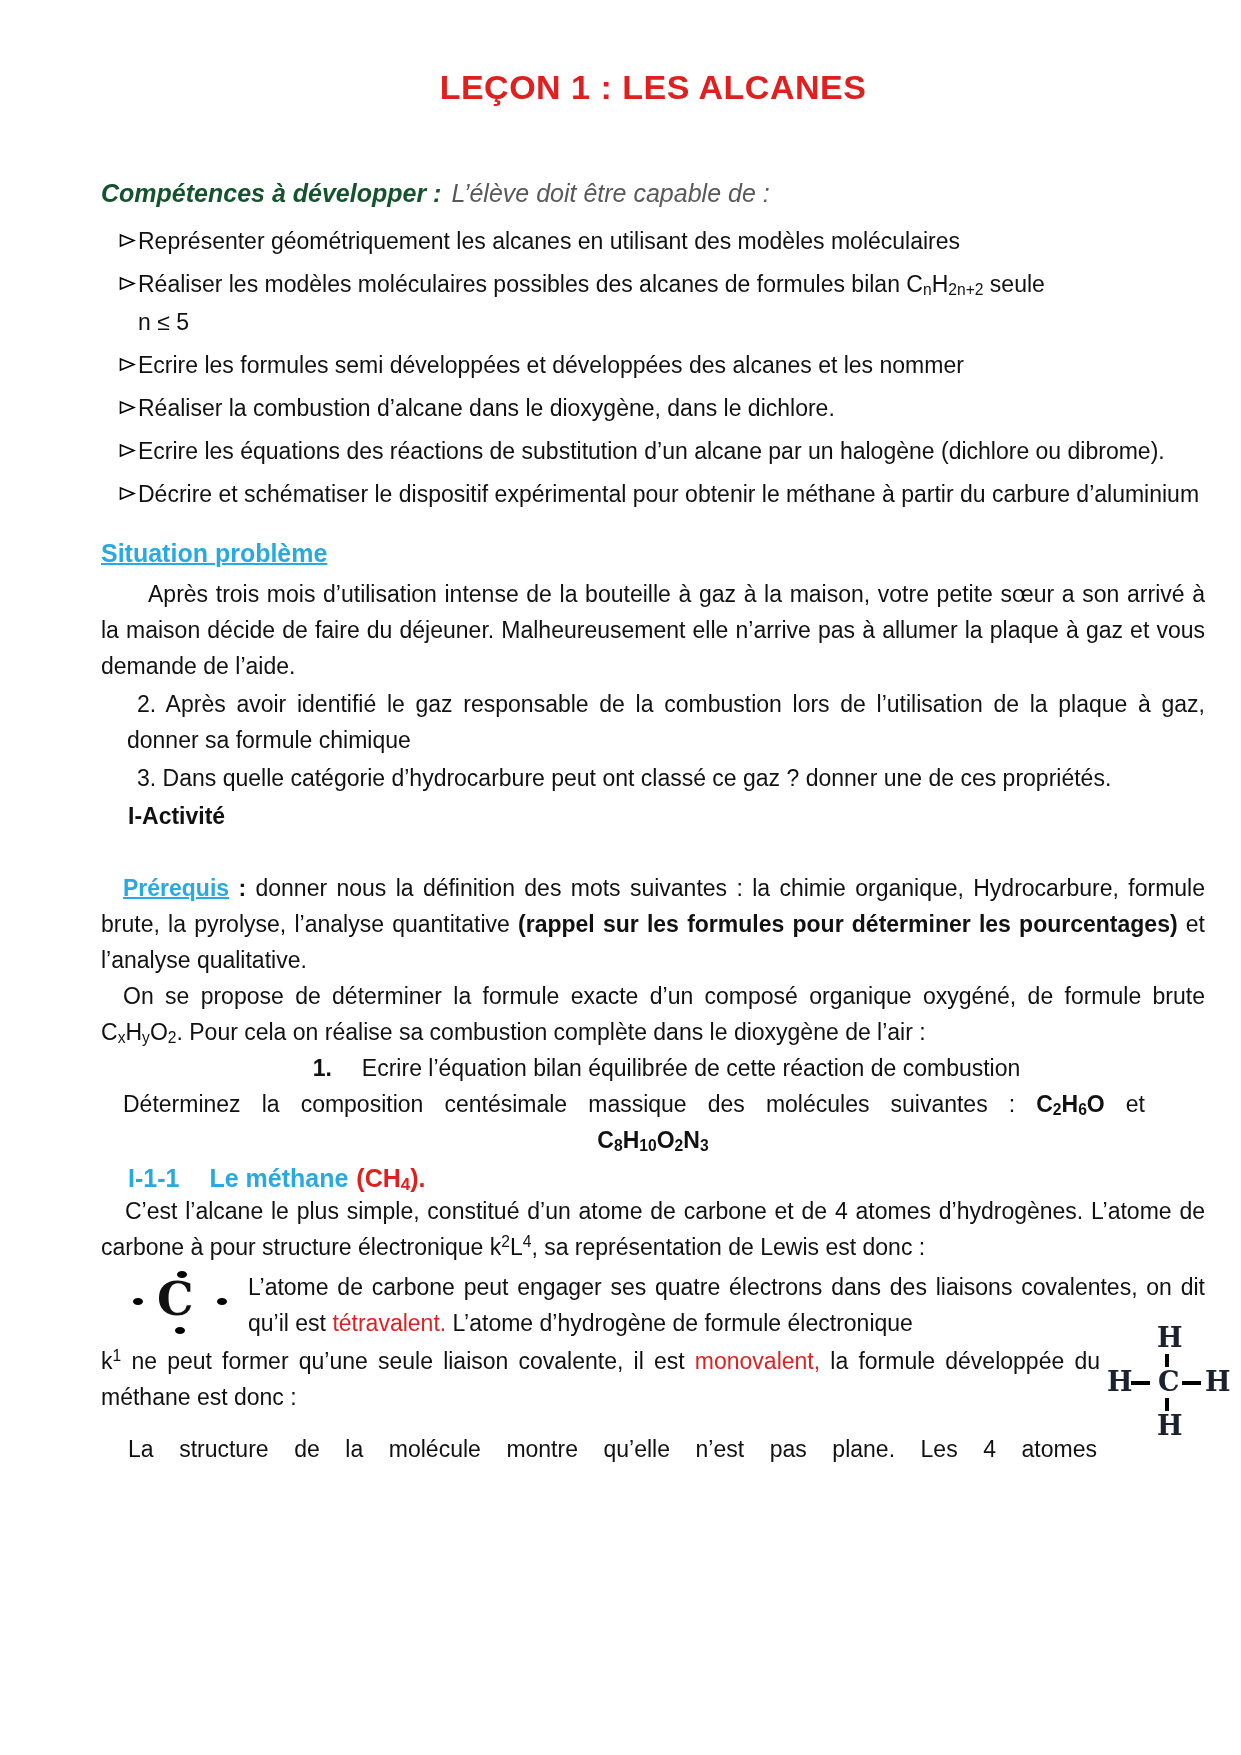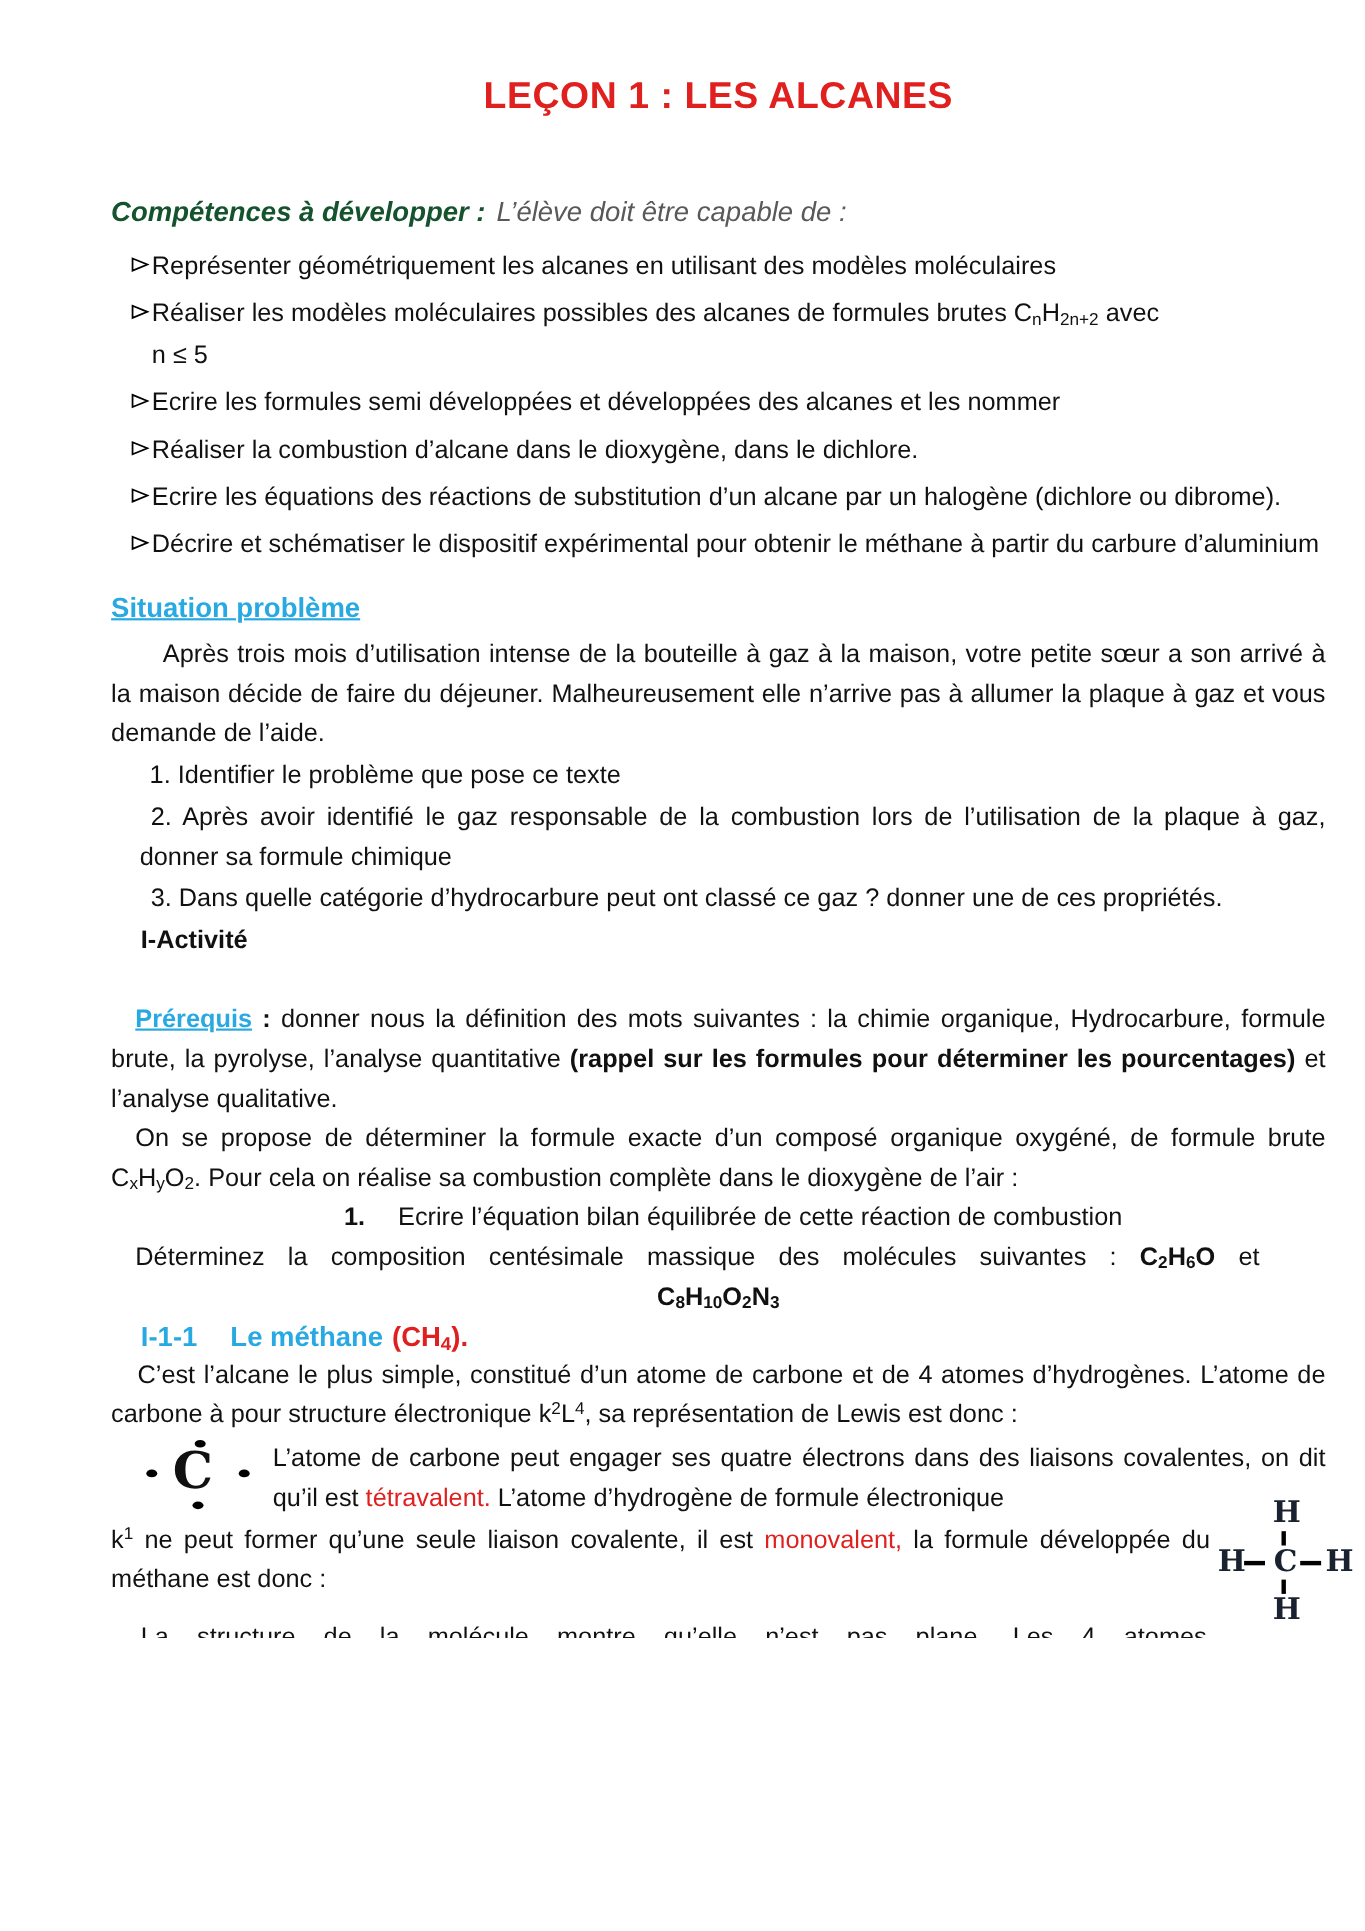--- a/index.html
+++ b/index.html
@@ -81,21 +81,21 @@
       <li>
         <span class="marker"><svg width="17" height="15" viewBox="0 0 17 15">
               <path d="M1.5 2 L15 7.5 L1.5 13 Z" fill="#ffffff" stroke="#000000" stroke-width="1.6"></path>
             </svg></span>
         <span>Représenter géométriquement les alcanes en utilisant des modèles moléculaires</span>
       </li>
       <li>
         <span class="marker"><svg width="17" height="15" viewBox="0 0 17 15">
               <path d="M1.5 2 L15 7.5 L1.5 13 Z" fill="#ffffff" stroke="#000000" stroke-width="1.6"></path>
             </svg></span>
-        <span><span>Réaliser les modèles moléculaires possibles des alcanes de formules brutes C</span><sub>n</sub><span>H</span><sub>2n+2</sub><span> avec</span><br><span>n ≤ 5</span></span>
+        <span><span>Réaliser les modèles moléculaires possibles des alcanes de formules bilan C</span><sub>n</sub><span>H</span><sub>2n+2</sub><span> seule</span><br><span>n ≤ 5</span></span>
       </li>
       <li>
         <span class="marker"><svg width="17" height="15" viewBox="0 0 17 15">
               <path d="M1.5 2 L15 7.5 L1.5 13 Z" fill="#ffffff" stroke="#000000" stroke-width="1.6"></path>
             </svg></span>
         <span>Ecrire les formules semi développées et développées des alcanes et les nommer</span>
       </li>
       <li>
         <span class="marker"><svg width="17" height="15" viewBox="0 0 17 15">
               <path d="M1.5 2 L15 7.5 L1.5 13 Z" fill="#ffffff" stroke="#000000" stroke-width="1.6"></path>
@@ -111,21 +111,20 @@
       <li>
         <span class="marker"><svg width="17" height="15" viewBox="0 0 17 15">
               <path d="M1.5 2 L15 7.5 L1.5 13 Z" fill="#ffffff" stroke="#000000" stroke-width="1.6"></path>
             </svg></span>
         <span>Décrire et schématiser le dispositif expérimental pour obtenir le méthane à partir du carbure d’aluminium</span>
       </li>
     </ul>
 
     <h2 class="blue-h">Situation problème</h2>
     <p class="para just sit-para">Après trois mois d’utilisation intense de la bouteille à gaz à la maison, votre petite sœur a son arrivé à la maison décide de faire du déjeuner. Malheureusement elle n’arrive pas à allumer la plaque à gaz et vous demande de l’aide.</p>
-    <p class="para q1">1.  Identifier le problème que pose ce texte</p>
     <p class="para just q">2. Après avoir identifié le gaz responsable de la combustion lors de l’utilisation de la plaque à gaz, donner sa formule chimique</p>
     <p class="para just q">3. Dans quelle catégorie d’hydrocarbure peut ont classé ce gaz ? donner une de ces propriétés.</p>
 
     <p class="para act-h">I-Activité</p>
 
     <p class="para just prere">
       <span class="blue-u">Prérequis</span><span class="bold"> :</span><span> donner nous la définition des mots suivantes : la chimie organique, Hydrocarbure, formule brute, la pyrolyse, l’analyse quantitative </span><span class="bold">(rappel sur les formules pour déterminer les pourcentages)</span><span> et l’analyse qualitative.</span>
     </p>
 
     <p class="para just indent22">

